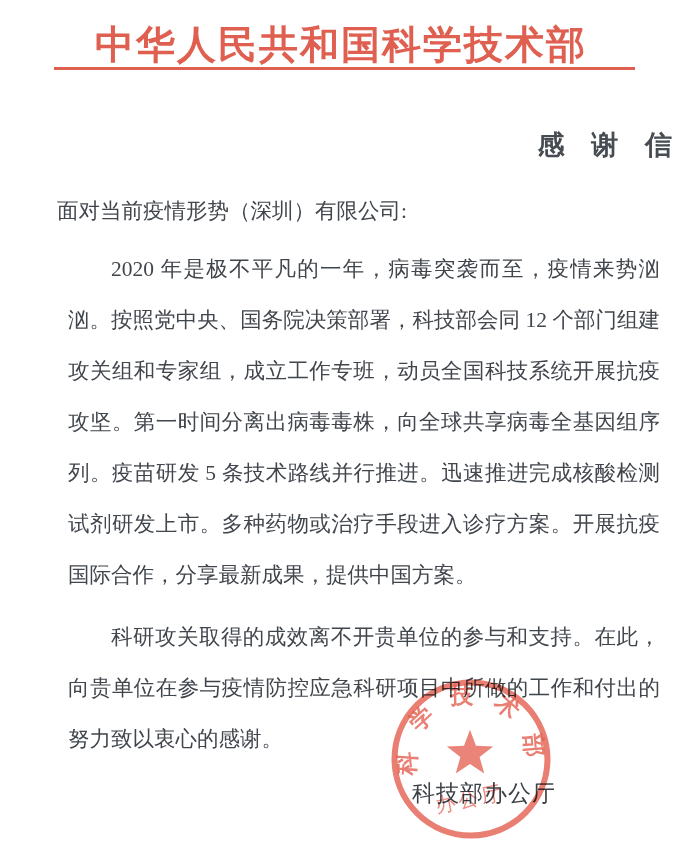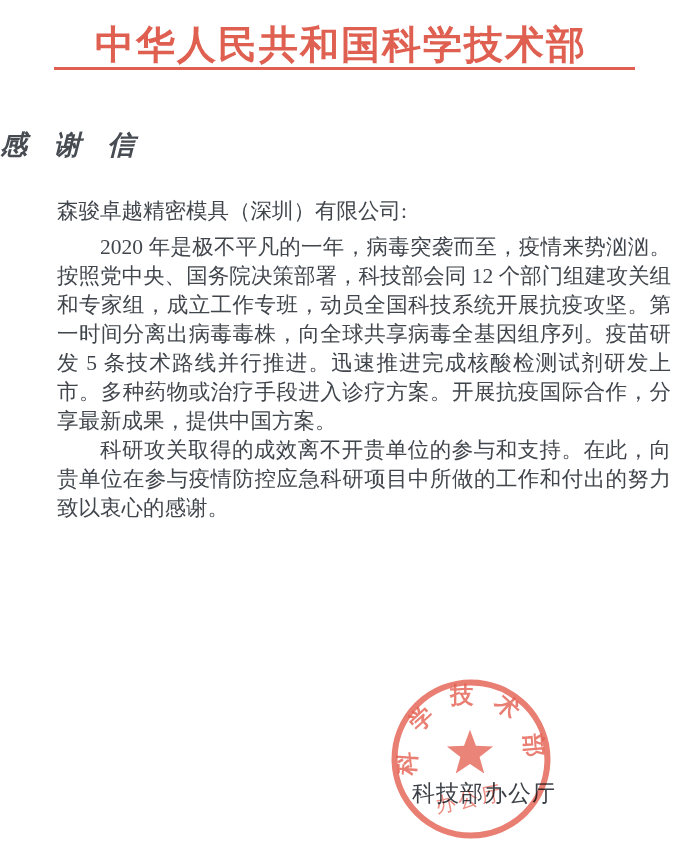--- a/index.html
+++ b/index.html
@@ -25,42 +25,41 @@
     color:var(--header-red);
     white-space:nowrap;
   }
   .head-rule{
     position:absolute;top:67px;left:54px;
     width:581px;height:3px;
     background:var(--rule-red);
   }
   .letter-title{
     position:absolute;top:127px;left:0;right:0;
-    text-align:left;
+    text-align:right;
     font-size:27px;font-weight:bold;
     letter-spacing:10px;
     color:#474c52;
     white-space:nowrap;
-    font-style:italic;
   }
   .salutation{
     position:absolute;top:196px;left:57px;
     font-size:21.5px;
     color:var(--body-text);
     white-space:nowrap;
   }
   .body-block{
     position:absolute;top:233px;left:57px;
     width:614px;
     color:var(--body-text);
   }
   .body-block p{
-    margin:0;
+    margin:11px;
     font-size:21.5px;
-    line-height:29px;
+    line-height:51px;
     text-align:justify;
     text-indent:2em;
   }
   .signer{
     position:absolute;top:778px;left:412px;
     font-size:23px;letter-spacing:1px;
     color:#3c4147;
     white-space:nowrap;
   }
   .letter-date{
@@ -83,21 +82,21 @@
 <body>
 
 <div class="page">
 
   <div class="org-name">中华人民共和国科学技术部</div>
 
   <div class="head-rule"></div>
 
   <div class="letter-title">感 谢 信</div>
 
-  <div class="salutation">森骏卓越精密模具（深圳）有限公司:</div>
+  <div class="salutation">面对当前疫情形势（深圳）有限公司:</div>
 
   <div class="body-block">
     <p>2020 年是极不平凡的一年，病毒突袭而至，疫情来势汹汹。按照党中央、国务院决策部署，科技部会同 12 个部门组建攻关组和专家组，成立工作专班，动员全国科技系统开展抗疫攻坚。第一时间分离出病毒毒株，向全球共享病毒全基因组序列。疫苗研发 5 条技术路线并行推进。迅速推进完成核酸检测试剂研发上市。多种药物或治疗手段进入诊疗方案。开展抗疫国际合作，分享最新成果，提供中国方案。</p>
     <p>科研攻关取得的成效离不开贵单位的参与和支持。在此，向贵单位在参与疫情防控应急科研项目中所做的工作和付出的努力致以衷心的感谢。</p>
   </div>
 
   <div class="signer">科技部办公厅</div>
 
   <div class="letter-date">2021 年 1 月 13 日</div>
 

